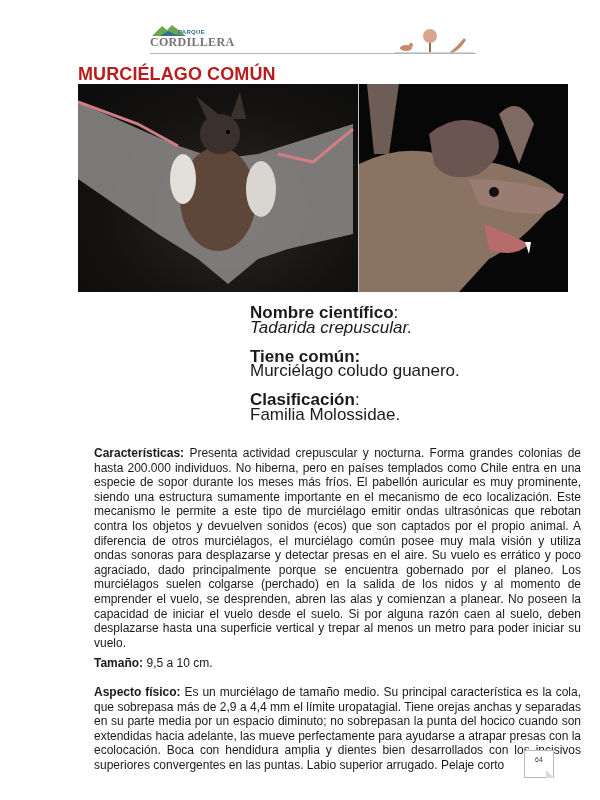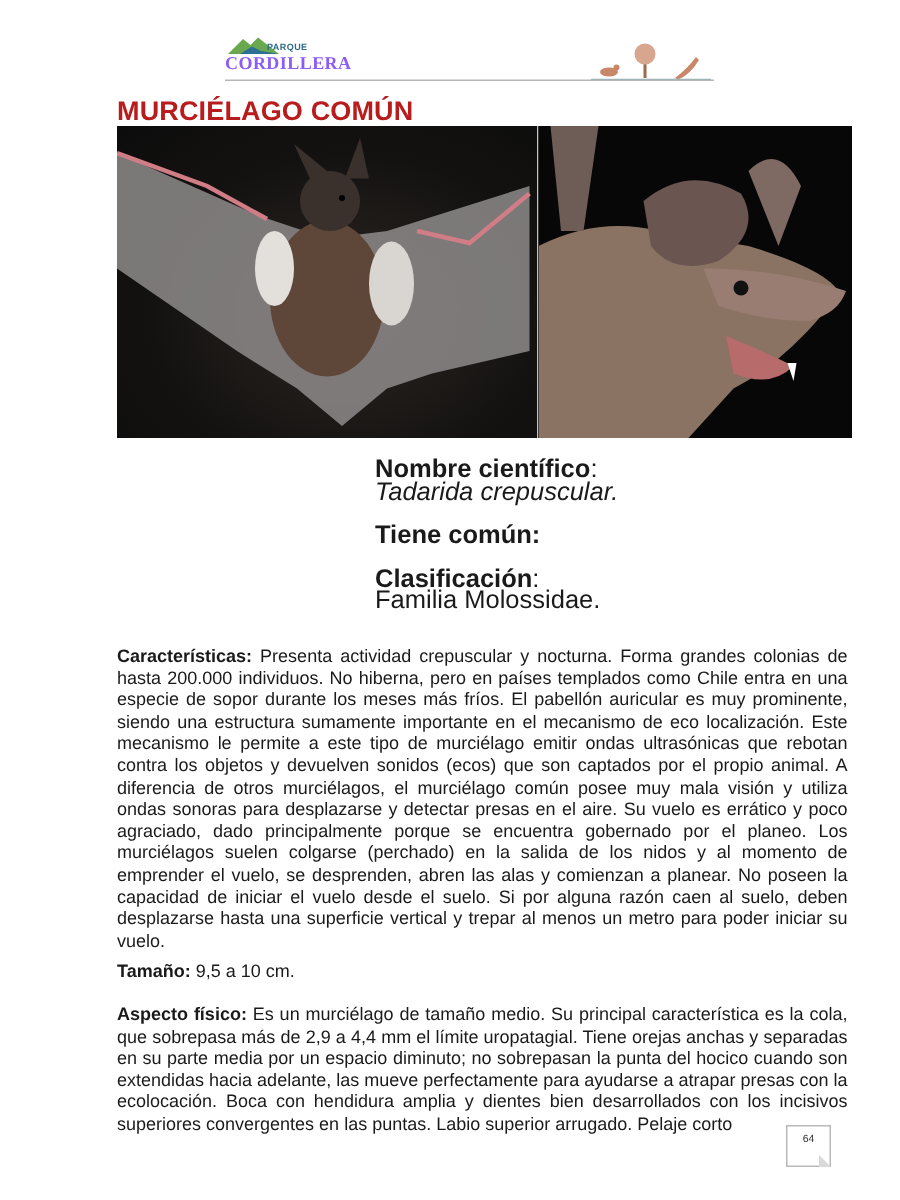--- a/index.html
+++ b/index.html
@@ -1,32 +1,32 @@
 <!DOCTYPE html>
 <html><head>
 <meta charset="utf-8">
 <style>
   html, body { margin:0; padding:0; background:#ffffff; }
   body { width:600px; height:800px; position:relative; overflow:hidden;
          font-family:"Liberation Sans", sans-serif; color:#1a1a1a; }
   .header { position:absolute; left:146px; top:20px; width:330px; height:34px; }
   .logo-mountain { position:absolute; left:6px; top:4px; width:34px; height:12px; }
   .logo-small { position:absolute; left:32px; top:9px; font-size:6px; font-weight:bold; color:#2c6c86; letter-spacing:.3px; }
-  .logo-big { position:absolute; left:4px; top:15px; font-size:12px; font-weight:bold; color:#8b5cf6; font-family:"Liberation Serif", serif; letter-spacing:.3px; }
+  .logo-big { position:absolute; left:4px; top:15px; font-size:12px; font-weight:bold; color:#737373; font-family:"Liberation Serif", serif; letter-spacing:.3px; }
   .header-rule { position:absolute; left:4px; top:33px; width:326px; height:1px; background:#b7b7b7; }
   .header-art { position:absolute; left:248px; top:6px; width:80px; height:28px; }
   .title { position:absolute; left:78px; top:64px; font-size:18px; font-weight:bold; color:#b91c1c; letter-spacing:.1px; margin:0; }
   .photos { position:absolute; left:78px; top:84px; width:490px; height:208px; background:#0b0b0b; overflow:hidden; }
   .photo-left { position:absolute; left:0; top:0; width:280px; height:208px; background:radial-gradient(ellipse at 55% 60%, #2b2622 0%, #141211 60%, #0c0c0c 100%); overflow:hidden; }
   .photo-right { position:absolute; left:281px; top:0; width:209px; height:208px; background:#070707; overflow:hidden; }
   .photo-divider { position:absolute; left:280px; top:0; width:1px; height:208px; background:#c6c2bd; }
   .info { position:absolute; left:250px; top:306px; font-size:17px; line-height:14.5px; }
   .info p { margin:0 0 14.5px 0; }
   .info b { font-weight:bold; }
-  .body { position:absolute; left:78px; width:487px; font-size:12px; line-height:14.6px; text-align:justify; margin:0; }
+  .body { position:absolute; left:78px; width:487px; font-size:12px; line-height:14.6px; text-align:justify; margin:16px; }
   .body b { font-weight:bold; }
   .page-num { position:absolute; left:524px; top:750px; width:28px; height:26px; border:1px solid #b9b9b9; background:#fff; font-size:7px; text-align:center; line-height:18px; color:#333; }
   .page-fold { position:absolute; right:-1px; bottom:-1px; width:0; height:0; border-left:8px solid #d9d9d9; border-top:8px solid transparent; }
 </style>
 </head>
 <body>
 
 <div class="header">
   <svg class="logo-mountain" viewBox="0 0 34 12">
     <path d="M0 12 L10 2 L15 6 L20 1 L34 12 Z" fill="#6aa84f"></path>
@@ -77,20 +77,21 @@
   </div>
 </div>
 
 <div class="info">
   <p>
     <b>Nombre científico</b><span>:</span><br>
     <i>Tadarida crepuscular.</i>
   </p>
   <p>
     <b>Tiene común:</b><br>
+    <span>Murciélago coludo guanero.</span>
   </p>
   <p>
     <b>Clasificación</b><span>:</span><br>
     <span>Familia Molossidae.</span>
   </p>
 </div>
 
 <p class="body" style="top:430px;"><b>Características:</b><span> Presenta actividad crepuscular y nocturna. Forma grandes colonias de hasta 200.000 individuos. No hiberna, pero en países templados como Chile entra en una especie de sopor durante los meses más fríos. El pabellón auricular es muy prominente, siendo una estructura sumamente importante en el mecanismo de eco localización. Este mecanismo le permite a este tipo de murciélago emitir ondas ultrasónicas que rebotan contra los objetos y devuelven sonidos (ecos) que son captados por el propio animal. A diferencia de otros murciélagos, el murciélago común posee muy mala visión y utiliza ondas sonoras para desplazarse y detectar presas en el aire. Su vuelo es errático y poco agraciado, dado principalmente porque se encuentra gobernado por el planeo. Los murciélagos suelen colgarse (perchado) en la salida de los nidos y al momento de emprender el vuelo, se desprenden, abren las alas y comienzan a planear. No poseen la capacidad de iniciar el vuelo desde el suelo. Si por alguna razón caen al suelo, deben desplazarse hasta una superficie vertical y trepar al menos un metro para poder iniciar su vuelo.</span></p>
 
 <p class="body" style="top:640px;"><b>Tamaño:</b><span> 9,5 a 10 cm.</span></p>

